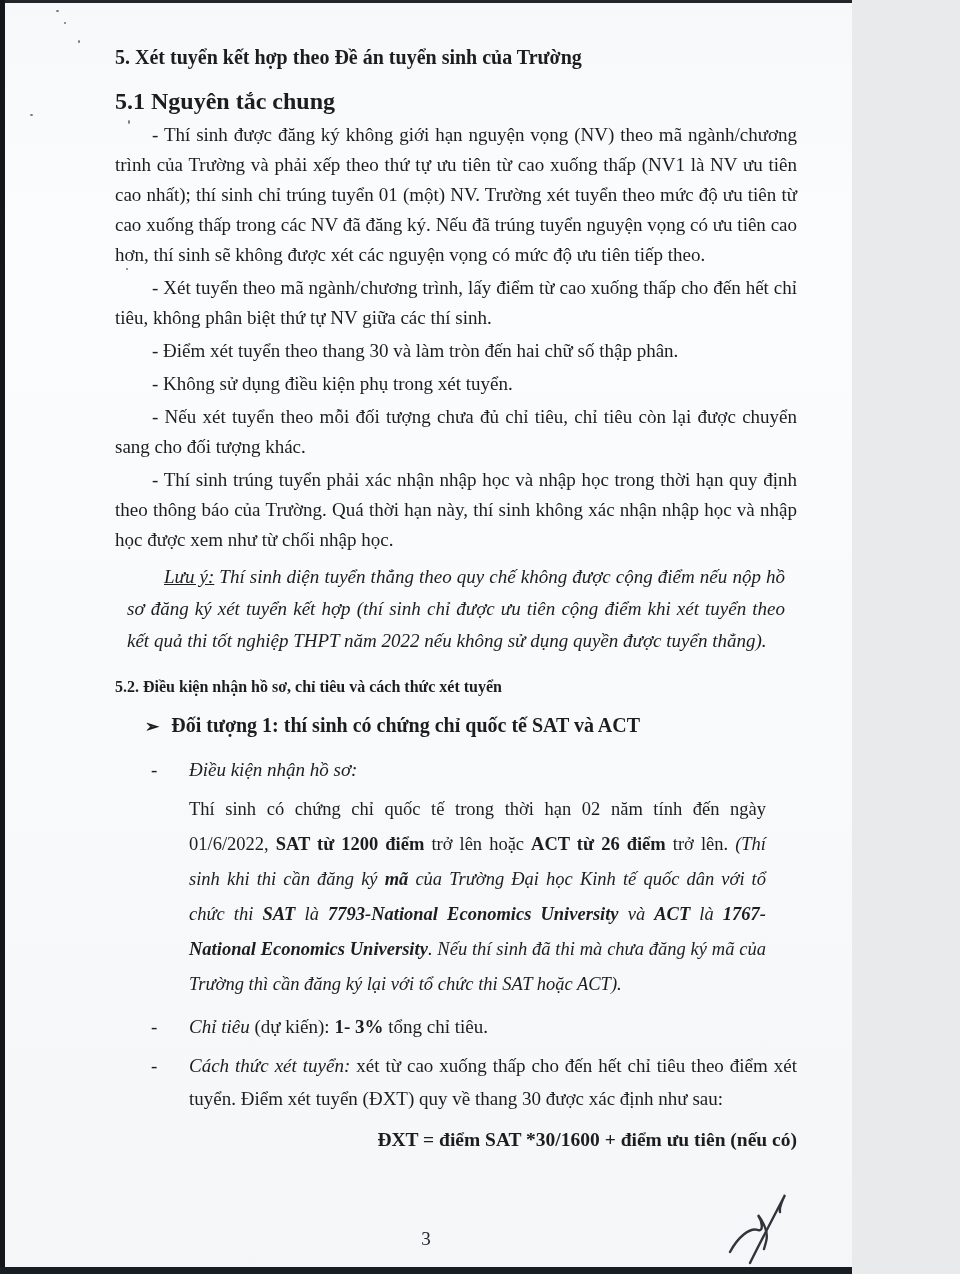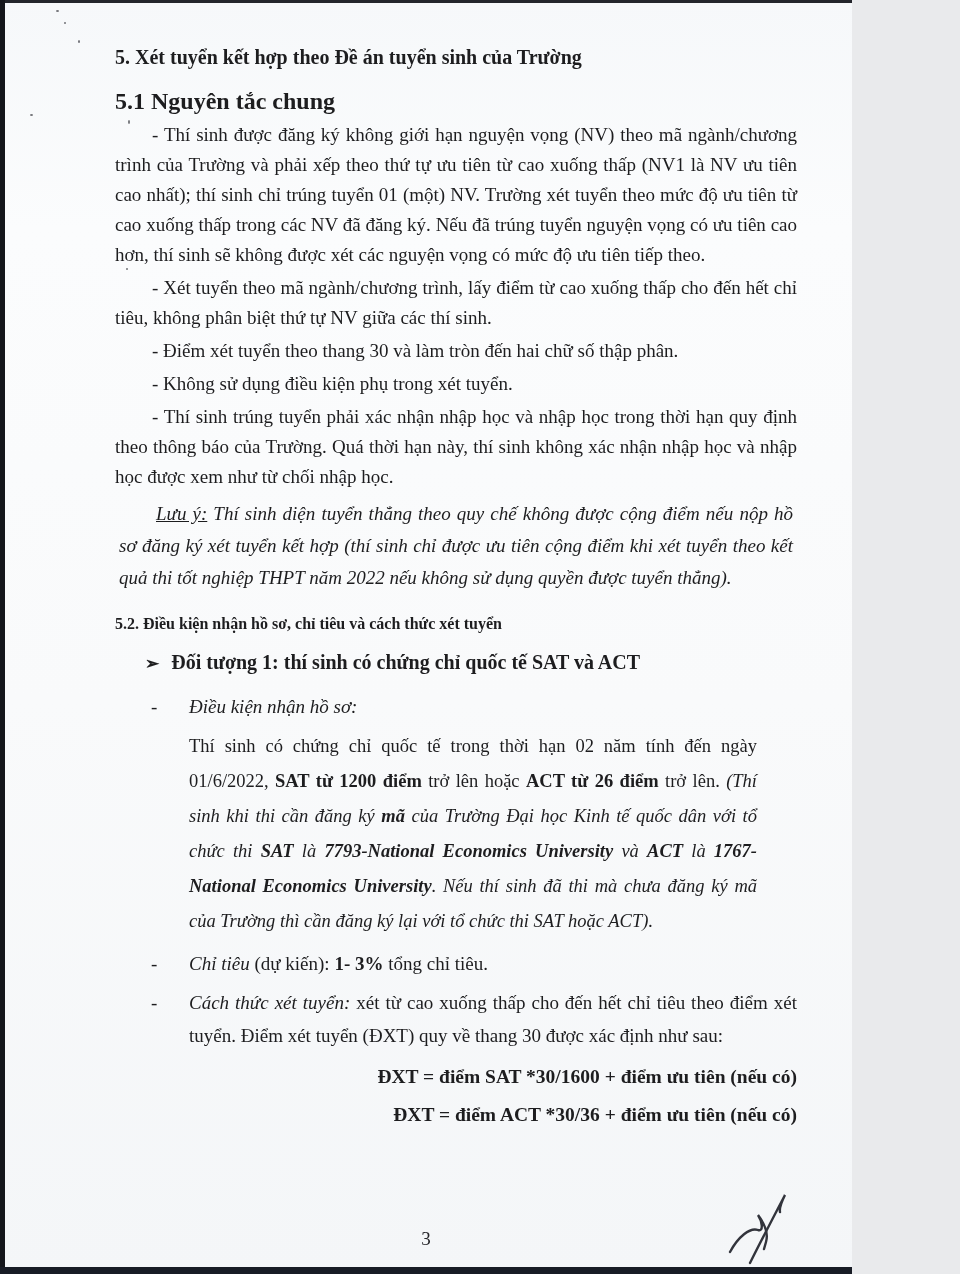--- a/index.html
+++ b/index.html
@@ -12,31 +12,31 @@
   }
   .edge-top { position:absolute; top:0; left:0; right:0; height:3px; background:#23252b; }
   .edge-left { position:absolute; top:0; left:0; bottom:0; width:5px; background:#14161b; }
   .edge-bottom { position:absolute; bottom:0; left:0; right:0; height:7px; background:#181c25; }
   .speck { position:absolute; background:#44464c; border-radius:50%; opacity:.75; }
   .content { position:absolute; left:115px; right:55px; top:44px; }
   .h1 { font-size:20px; line-height:26px; font-weight:bold; margin:0 0 18px; }
   .h2 { font-size:24px; line-height:26px; font-weight:bold; margin:0 0 6px; }
   .h3 { font-size:16px; line-height:27px; font-weight:bold; margin:16px 0 12px; }
   .body-p { font-size:19px; line-height:30px; text-align:justify; text-indent:37px; margin:0 0 3px; }
-  .note { font-size:19px; line-height:32px; font-style:italic; text-align:justify; text-indent:37px; margin:6px 4px 0; }
+  .note { font-size:19px; line-height:32px; font-style:italic; text-align:justify; text-indent:37px; margin:6px 12px 0; }
   .note-label { text-decoration:underline; }
   .arrow-item { display:flex; gap:12px; padding-left:30px; font-size:20px; line-height:27px; font-weight:bold; margin:0 0 14px; }
   .arrow-glyph { font-size:17px; transform:translateY(1px); }
   .dash-item { display:flex; margin:0 0 6px 36px; font-size:19px; line-height:33px; }
   .dash-item .dash { flex:0 0 38px; }
   .dash-item .runline { flex:1; text-align:justify; }
   .it { font-style:italic; }
   .b { font-weight:bold; }
   .bi { font-weight:bold; font-style:italic; }
-  .cond-para { font-size:18.5px; line-height:35px; text-align:justify; margin:0 40px 6px 74px; }
+  .cond-para { font-size:18.5px; line-height:35px; text-align:justify; margin:0 31px 6px 74px; }
   .quota-item { margin-top:8px; }
   .method-item { margin-top:6px; margin-bottom:6px; }
   .formula { font-size:19.5px; line-height:37px; font-weight:bold; text-align:right; padding-left:100px; margin:1px 0; }
   .page-num { position:absolute; left:0; right:0; bottom:24px; text-align:center; font-size:19px; color:#26262a; }
   .signature { position:absolute; right:46px; bottom:8px; }
 </style>
 </head>
 <body>
 
 <div class="page">
@@ -52,20 +52,21 @@
   <div class="speck" style="left:64px;top:22px;width:2px;height:2px;"></div>
 
   <div class="content">
     <div class="h1">5. Xét tuyển kết hợp theo Đề án tuyển sinh của Trường</div>
     <div class="h2">5.1 Nguyên tắc chung</div>
 
     <p class="body-p">- Thí sinh được đăng ký không giới hạn nguyện vọng (NV) theo mã ngành/chương trình của Trường và phải xếp theo thứ tự ưu tiên từ cao xuống thấp (NV1 là NV ưu tiên cao nhất); thí sinh chỉ trúng tuyển 01 (một) NV. Trường xét tuyển theo mức độ ưu tiên từ cao xuống thấp trong các NV đã đăng ký. Nếu đã trúng tuyển nguyện vọng có ưu tiên cao hơn, thí sinh sẽ không được xét các nguyện vọng có mức độ ưu tiên tiếp theo.</p>
     <p class="body-p">- Xét tuyển theo mã ngành/chương trình, lấy điểm từ cao xuống thấp cho đến hết chỉ tiêu, không phân biệt thứ tự NV giữa các thí sinh.</p>
     <p class="body-p">- Điểm xét tuyển theo thang 30 và làm tròn đến hai chữ số thập phân.</p>
     <p class="body-p">- Không sử dụng điều kiện phụ trong xét tuyển.</p>
+    <p class="body-p">- Nếu xét tuyển theo mỗi đối tượng chưa đủ chỉ tiêu, chỉ tiêu còn lại được chuyển sang cho đối tượng khác.</p>
     <p class="body-p">- Thí sinh trúng tuyển phải xác nhận nhập học và nhập học trong thời hạn quy định theo thông báo của Trường. Quá thời hạn này, thí sinh không xác nhận nhập học và nhập học được xem như từ chối nhập học.</p>
 
     <p class="note"><span class="note-label">Lưu ý:</span><span> Thí sinh diện tuyển thẳng theo quy chế không được cộng điểm nếu nộp hồ sơ đăng ký xét tuyển kết hợp (thí sinh chỉ được ưu tiên cộng điểm khi xét tuyển theo kết quả thi tốt nghiệp THPT năm 2022 nếu không sử dụng quyền được tuyển thẳng).</span></p>
 
     <div class="h3">5.2. Điều kiện nhận hồ sơ, chỉ tiêu và cách thức xét tuyển</div>
 
     <div class="arrow-item">
         <span class="arrow-glyph">➢</span>
         <span>Đối tượng 1: thí sinh có chứng chỉ quốc tế SAT và ACT</span>
       </div>
@@ -81,21 +82,20 @@
         <span class="dash">-</span>
         <span class="runline"><span class="it">Chỉ tiêu</span><span> (dự kiến): </span><span class="b">1- 3%</span><span> tổng chỉ tiêu.</span></span>
       </div>
 
     <div class="dash-item method-item">
         <span class="dash">-</span>
         <span class="runline"><span class="it">Cách thức xét tuyển:</span><span> xét từ cao xuống thấp cho đến hết chỉ tiêu theo điểm xét tuyển. Điểm xét tuyển (ĐXT) quy về thang 30 được xác định như sau:</span></span>
       </div>
 
     <div class="formula">ĐXT = điểm SAT *30/1600 + điểm ưu tiên (nếu có)</div>
-    <div class="formula">ĐXT = điểm ACT *30/36 + điểm ưu tiên (nếu có)</div>
   </div>
 
   <div class="page-num">3</div>
 
   <svg class="signature" width="84" height="80" viewBox="0 0 84 80" fill="none">
     <path d="M 8 66 C 16 51 28 41 36 44 C 42 46 40 35 36 29 C 42 37 47 46 44 56 L 42 63" stroke="#32343c" stroke-width="2.4" stroke-linecap="round" fill="none"></path>
     <path d="M 28 77 C 38 57 52 30 63 9 C 60 15 57 21 58 26" stroke="#32343c" stroke-width="2.4" stroke-linecap="round" fill="none"></path>
   </svg>
 </div>
 

